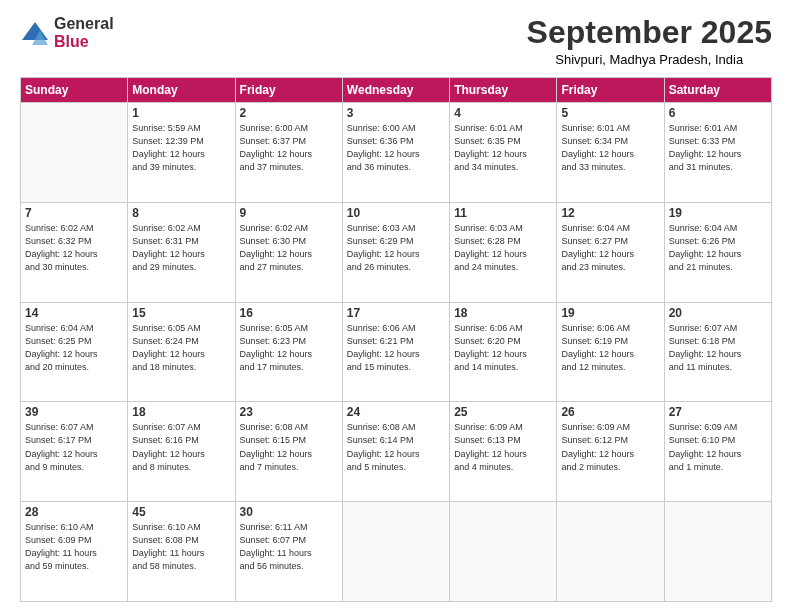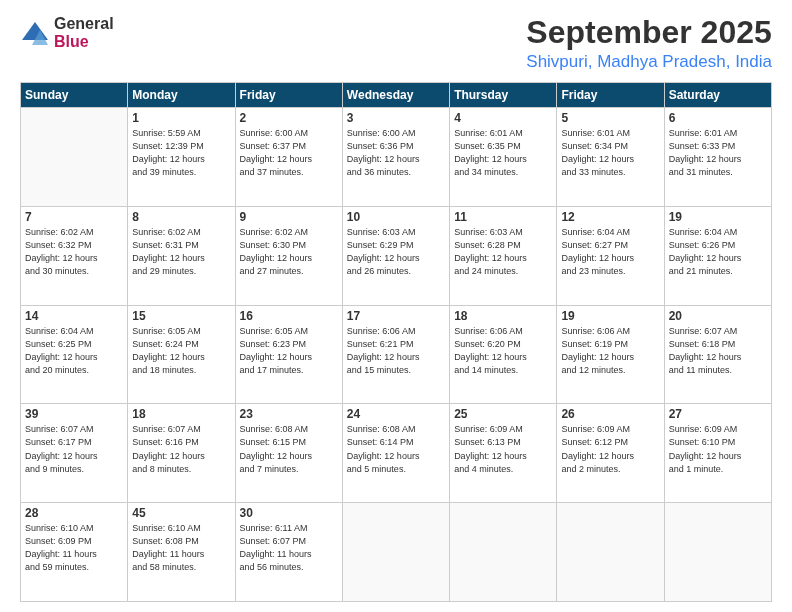--- a/index.html
+++ b/index.html
@@ -41,41 +41,41 @@
     .logo-blue {
       font-size: 16px;
       font-weight: bold;
       color: #be185d;
     }
     .logo-icon {
       width: 30px;
       height: 30px;
     }
     .title-block {
-      text-align: left;
+      text-align: center;
     }
     .month-title {
       font-size: 32px;
       font-weight: bold;
       color: #333;
       line-height: 1.1;
     }
     .location {
-      font-size: 17px;
-      color: #3b82f6;
+      font-size: 13px;
+      color: #000000;
       margin-top: 2px;
     }
     .calendar {
       flex: 1;
       border-collapse: collapse;
       width: 100%;
       table-layout: fixed;
     }
     .calendar th {
-      background: #0c4a6e;
+      background: #be185d;
       color: #fff;
       font-size: 12px;
       font-weight: bold;
       padding: 5px 4px;
       text-align: left;
       border: 1px solid #ccc;
     }
     .calendar td {
       border: 1px solid #ccc;
       vertical-align: top;

